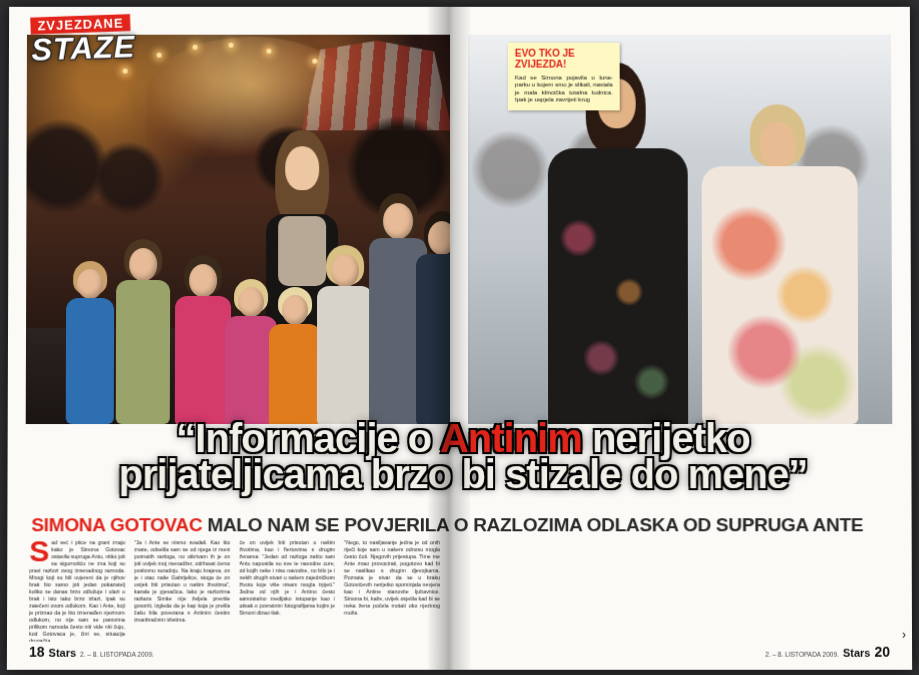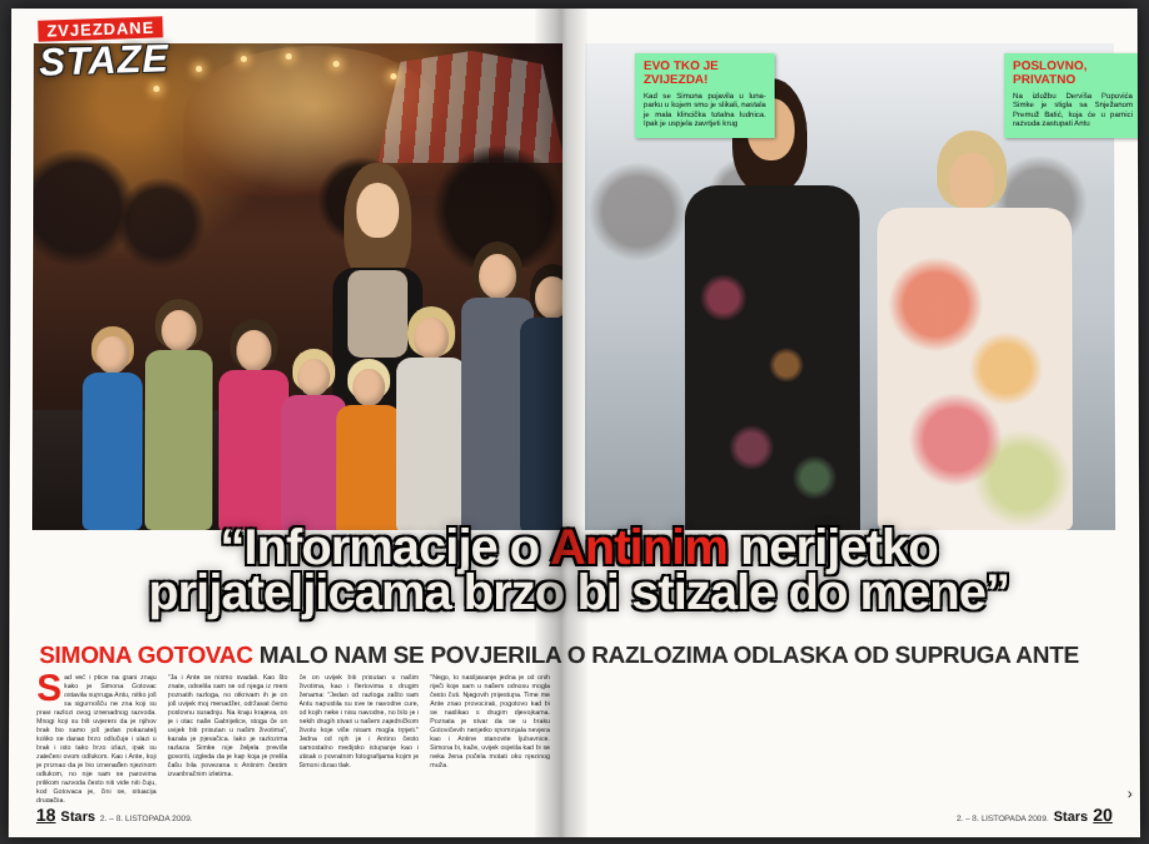--- a/index.html
+++ b/index.html
@@ -226,21 +226,21 @@
       radial-gradient(circle at 66% 50%, rgba(240,170,70,.6) 0 12%, rgba(0,0,0,0) 18%),
       radial-gradient(circle at 40% 72%, rgba(225,70,80,.6) 0 12%, rgba(0,0,0,0) 18%),
       radial-gradient(circle at 74% 84%, rgba(180,200,90,.5) 0 10%, rgba(0,0,0,0) 16%),
       #f0e6dc;
     border-radius: 20px 20px 6px 6px;
   }
 
   
   .callout {
     position: absolute;
-    background: #86efac;
+    background: #fef9c3;
     z-index: 36;
     padding: 6px 7px 7px 7px;
     box-shadow: 1px 1px 3px rgba(0,0,0,.35);
   }
   .callout .ctitle {
     color: #e2241b;
     font-weight: bold;
     font-size: 10px;
     line-height: 1.08;
     margin-bottom: 3px;
@@ -325,21 +325,20 @@
     position: absolute;
     bottom: 10px;
     font-size: 8px;
     color: #333;
     z-index: 39;
   }
   .folio .pageno {
     font-weight: bold;
     font-size: 14px;
     color: #111;
-    text-decoration: underline;
   }
   .folio .mag { font-weight: bold; font-size: 11px; color: #111; }
   .folio .date { font-size: 6.5px; color: #444; }
   #folio-left { left: 22px; }
   #folio-right { right: 22px; text-align: right; }
   .folio-row { display: flex; align-items: baseline; gap: 4px; }
 
   .arrow-right {
     position: absolute;
     right: 6px;
@@ -470,24 +469,20 @@
           <span class="pageno">20</span>
         </div>
       </div>
       <div class="arrow-right">›</div>
     </div>
 
     <div class="callout" style="left:500px;top:36px;width:98px;">
       <div class="ctitle">EVO TKO JE ZVIJEZDA!</div>
       <div class="ctext">Kad se Simona pojavila u luna-parku u kojem smo je slikali, nastala je mala klincička totalna ludnica. Ipak je uspjela zavrtjeti krug</div>
     </div>
-    <div class="callout" style="left:796px;top:36px;width:96px;">
-      <div class="ctitle">POSLOVNO, PRIVATNO</div>
-      <div class="ctext">Na izložbu Derviša Popovića Simke je stigla sa Snježanom Premuž Batić, koja će u parnici razvoda zastupati Antu</div>
-    </div>
 
     <div class="flag">
       <span class="l1">ZVJEZDANE</span>
       <span class="l2">STAZE</span>
     </div>
 
     <div class="headline">
       <div class="hl"><span>“Informacije o </span><span class="red">Antinim</span><span> nerijetko</span></div>
       <div class="hl hl2">prijateljicama brzo bi stizale do mene”</div>
     </div>

